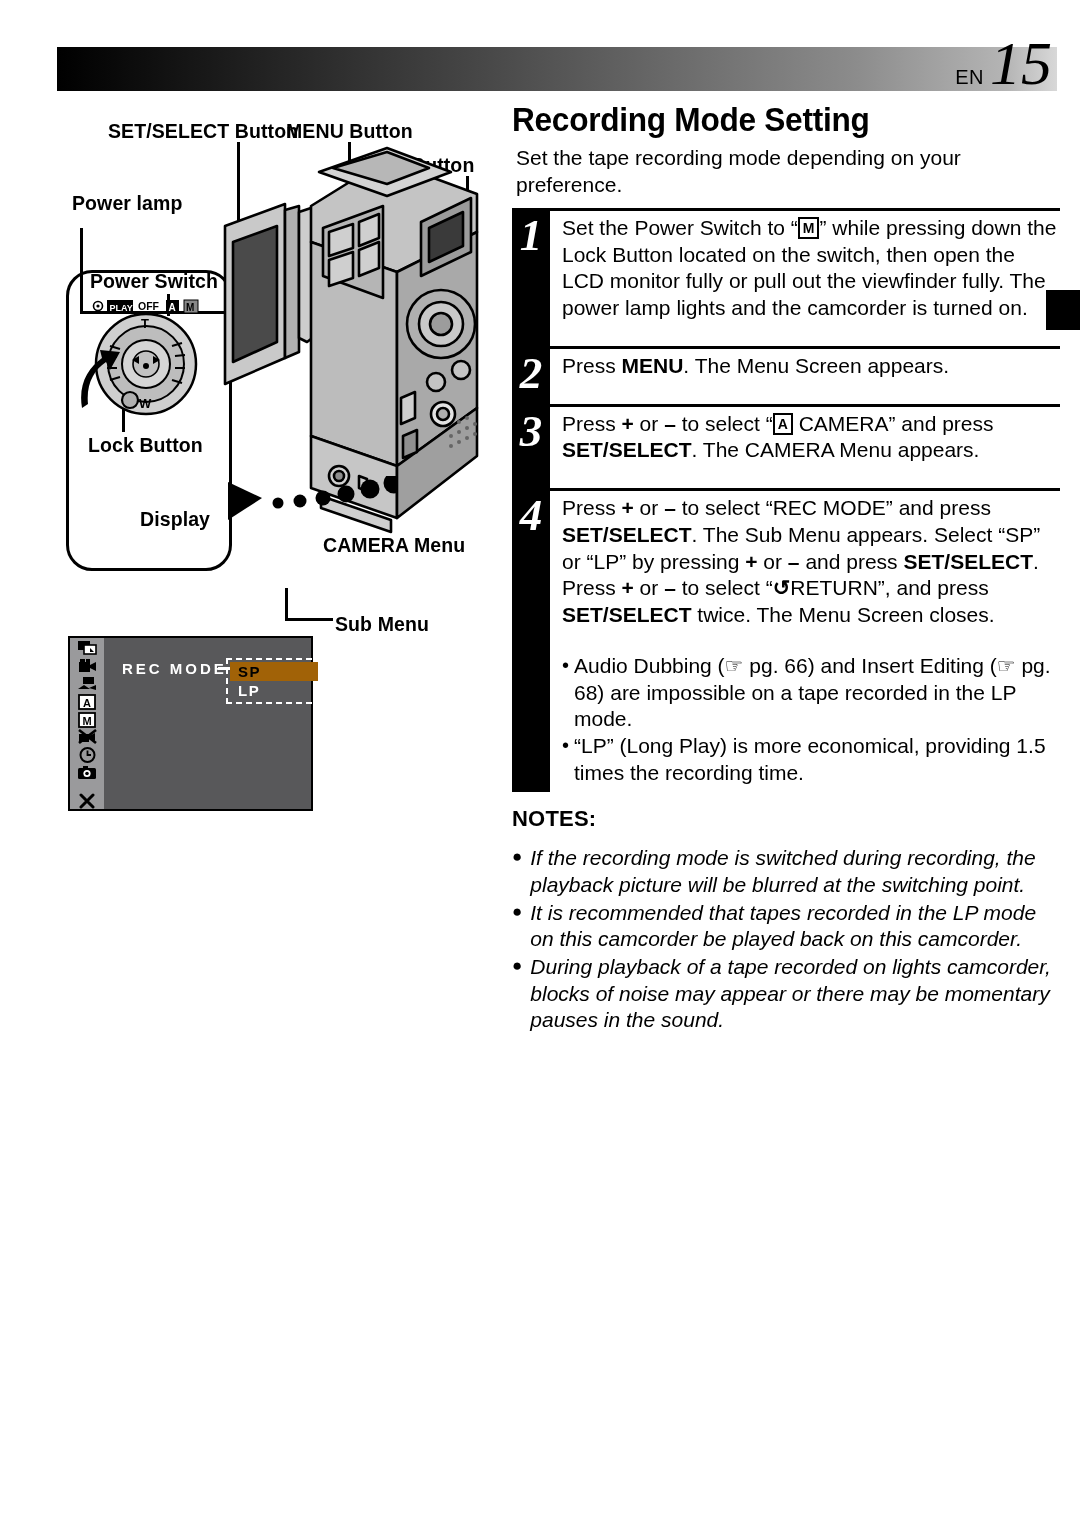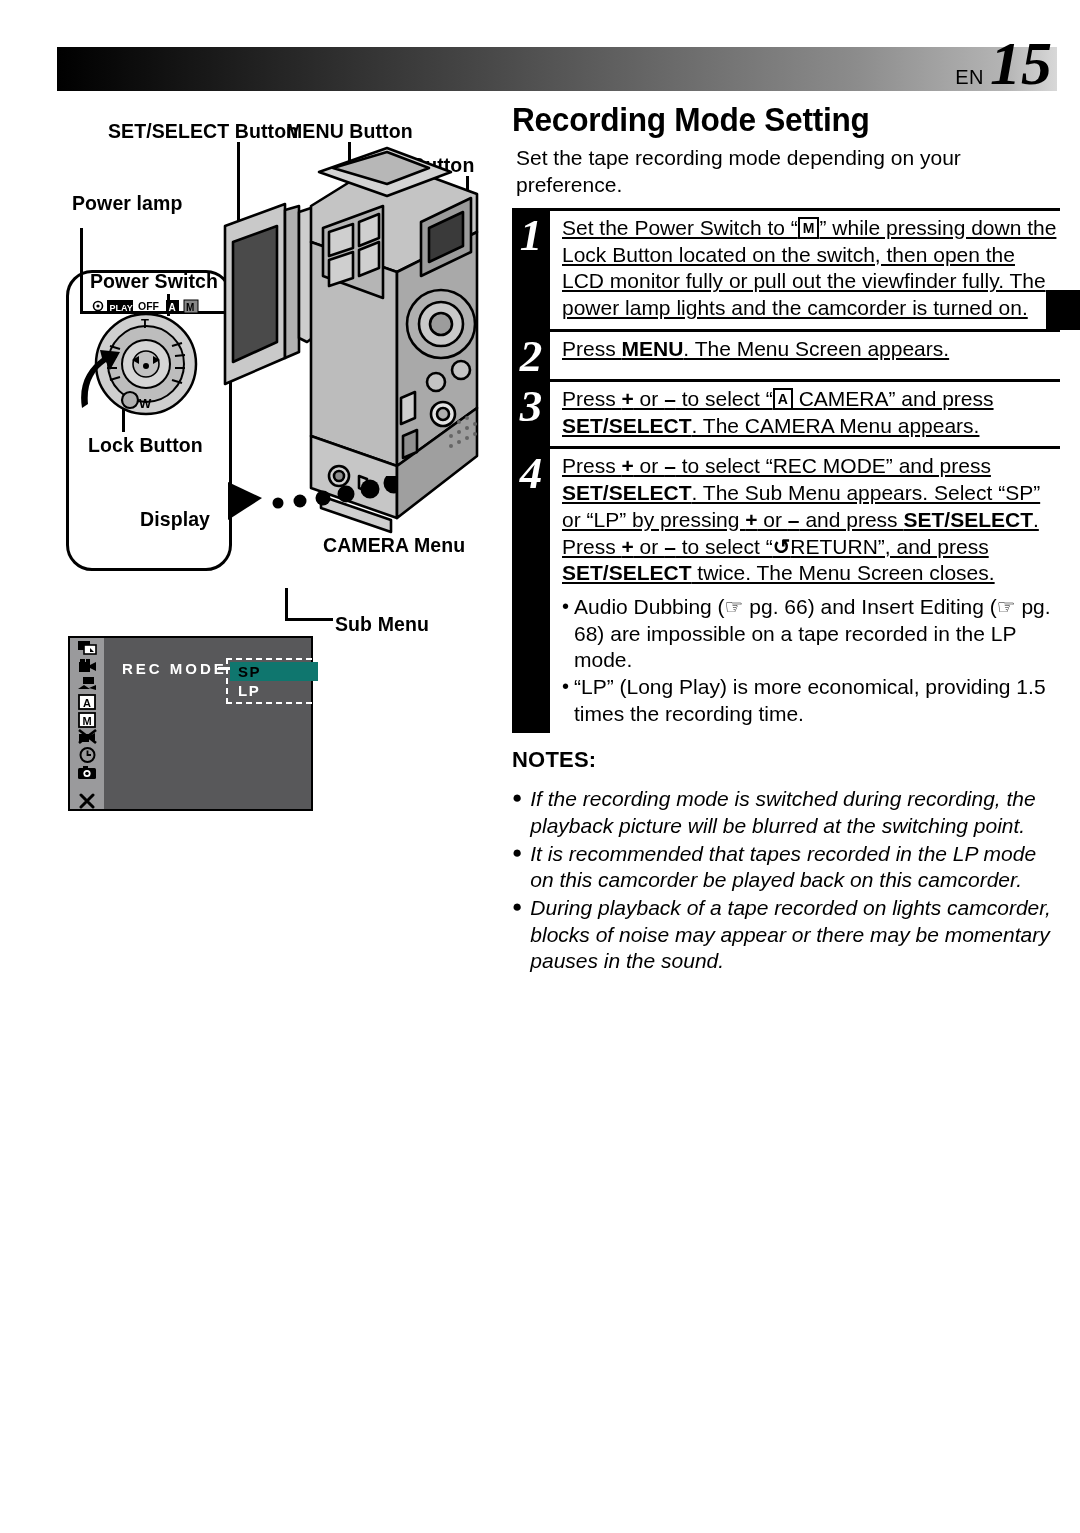--- a/index.html
+++ b/index.html
@@ -12,21 +12,21 @@
   
   .header-bar{
     position:absolute;left:57px;top:47px;width:1000px;height:44px;
     background:linear-gradient(to right,#000 0%,#0d0d0d 8%,#2b2b2b 26%,#4a4a4a 44%,#6b6b6b 62%,#8c8c8c 80%,#b5b5b5 95%,#d8d8d8 100%);
   }
   .page-num{
     position:absolute;right:28px;top:36px;
     display:flex;align-items:baseline;gap:6px;
   }
   .page-num .en{font-size:20px;font-weight:400;letter-spacing:.5px;}
-  .page-num .no{font-family:"Liberation Serif",serif;font-style:italic;font-size:62px;font-weight:700;line-height:.9;}
+  .page-num .no{font-family:"Liberation Serif",serif;font-style:italic;font-size:62px;font-weight:400;line-height:.9;}
 
   
   .thumb-tab{position:absolute;right:0;top:290px;width:34px;height:40px;background:#000;}
 
   
   .left-col{position:absolute;left:0;top:104px;width:500px;}
 
   .lbl{font-weight:bold;font-size:19.5px;letter-spacing:.1px;line-height:1.15;}
   .lbl-top{position:absolute;}
 
@@ -55,41 +55,41 @@
     position:absolute;left:52px;top:22px;color:#fff;font-weight:bold;
     font-size:15px;letter-spacing:3px;font-family:"Liberation Sans",sans-serif;
   }
   .dash-tick{position:absolute;left:148px;top:29px;width:12px;height:3px;background:#fff;}
   .submenu-box{
     position:absolute;left:156px;top:20px;width:96px;height:46px;
     border:2px dashed #fff;box-sizing:border-box;padding:2px;
   }
   .sm-row{height:19px;display:flex;align-items:center;padding-left:8px;
     font-weight:bold;font-size:15px;letter-spacing:1.5px;color:#fff;}
-  .sm-row.sel{background:#0f766e;color:#000;}
+  .sm-row.sel{background:#a16207;color:#000;}
 
   
   .right-col{position:absolute;left:512px;top:100px;width:548px;}
   .title{
     font-family:"Liberation Sans Narrow","Liberation Sans",sans-serif;
     font-weight:bold;font-size:34px;letter-spacing:-.3px;margin:0 0 6px 0;
     transform:scaleX(.93);transform-origin:left center;
   }
   .intro{font-size:21px;line-height:1.28;margin:0 0 9px 4px;}
 
   .steps{position:relative;}
   .step{position:relative;display:flex;border-top:3px solid #000;}
   .step:first-child{border-top:3px solid #000;}
   .stepnum{
     width:38px;min-width:38px;background:#000;color:#fff;
     font-family:"Liberation Serif",serif;font-style:italic;font-weight:bold;
     font-size:45px;line-height:1.0;text-align:center;padding-top:2px;
     box-sizing:border-box;
   }
-  .steptxt{padding:4px 0 7px 12px;font-size:21px;line-height:1.275;flex:1;text-decoration:underline;}
+  .steptxt{padding:4px 0 24px 12px;font-size:21px;line-height:1.275;flex:1;}
   .steptxt b{font-weight:bold;}
   .blk{display:inline-block;border:2px solid #000;font-size:14px;font-weight:bold;
        line-height:1;padding:2px 3px;vertical-align:2px;font-family:"Liberation Sans",sans-serif;}
   .bullets{padding:0 0 6px 12px;font-size:21px;line-height:1.27;}
   .bullets .bl{display:flex;gap:5px;}
   .bullets .dot{font-size:20px;line-height:1.27;}
 
   .notes-h{font-weight:bold;font-size:22px;margin:14px 0 13px 0;letter-spacing:.2px;}
   .notes{font-style:italic;font-size:21px;line-height:1.27;}
   .notes .nb{display:flex;gap:8px;margin-bottom:1px;}

